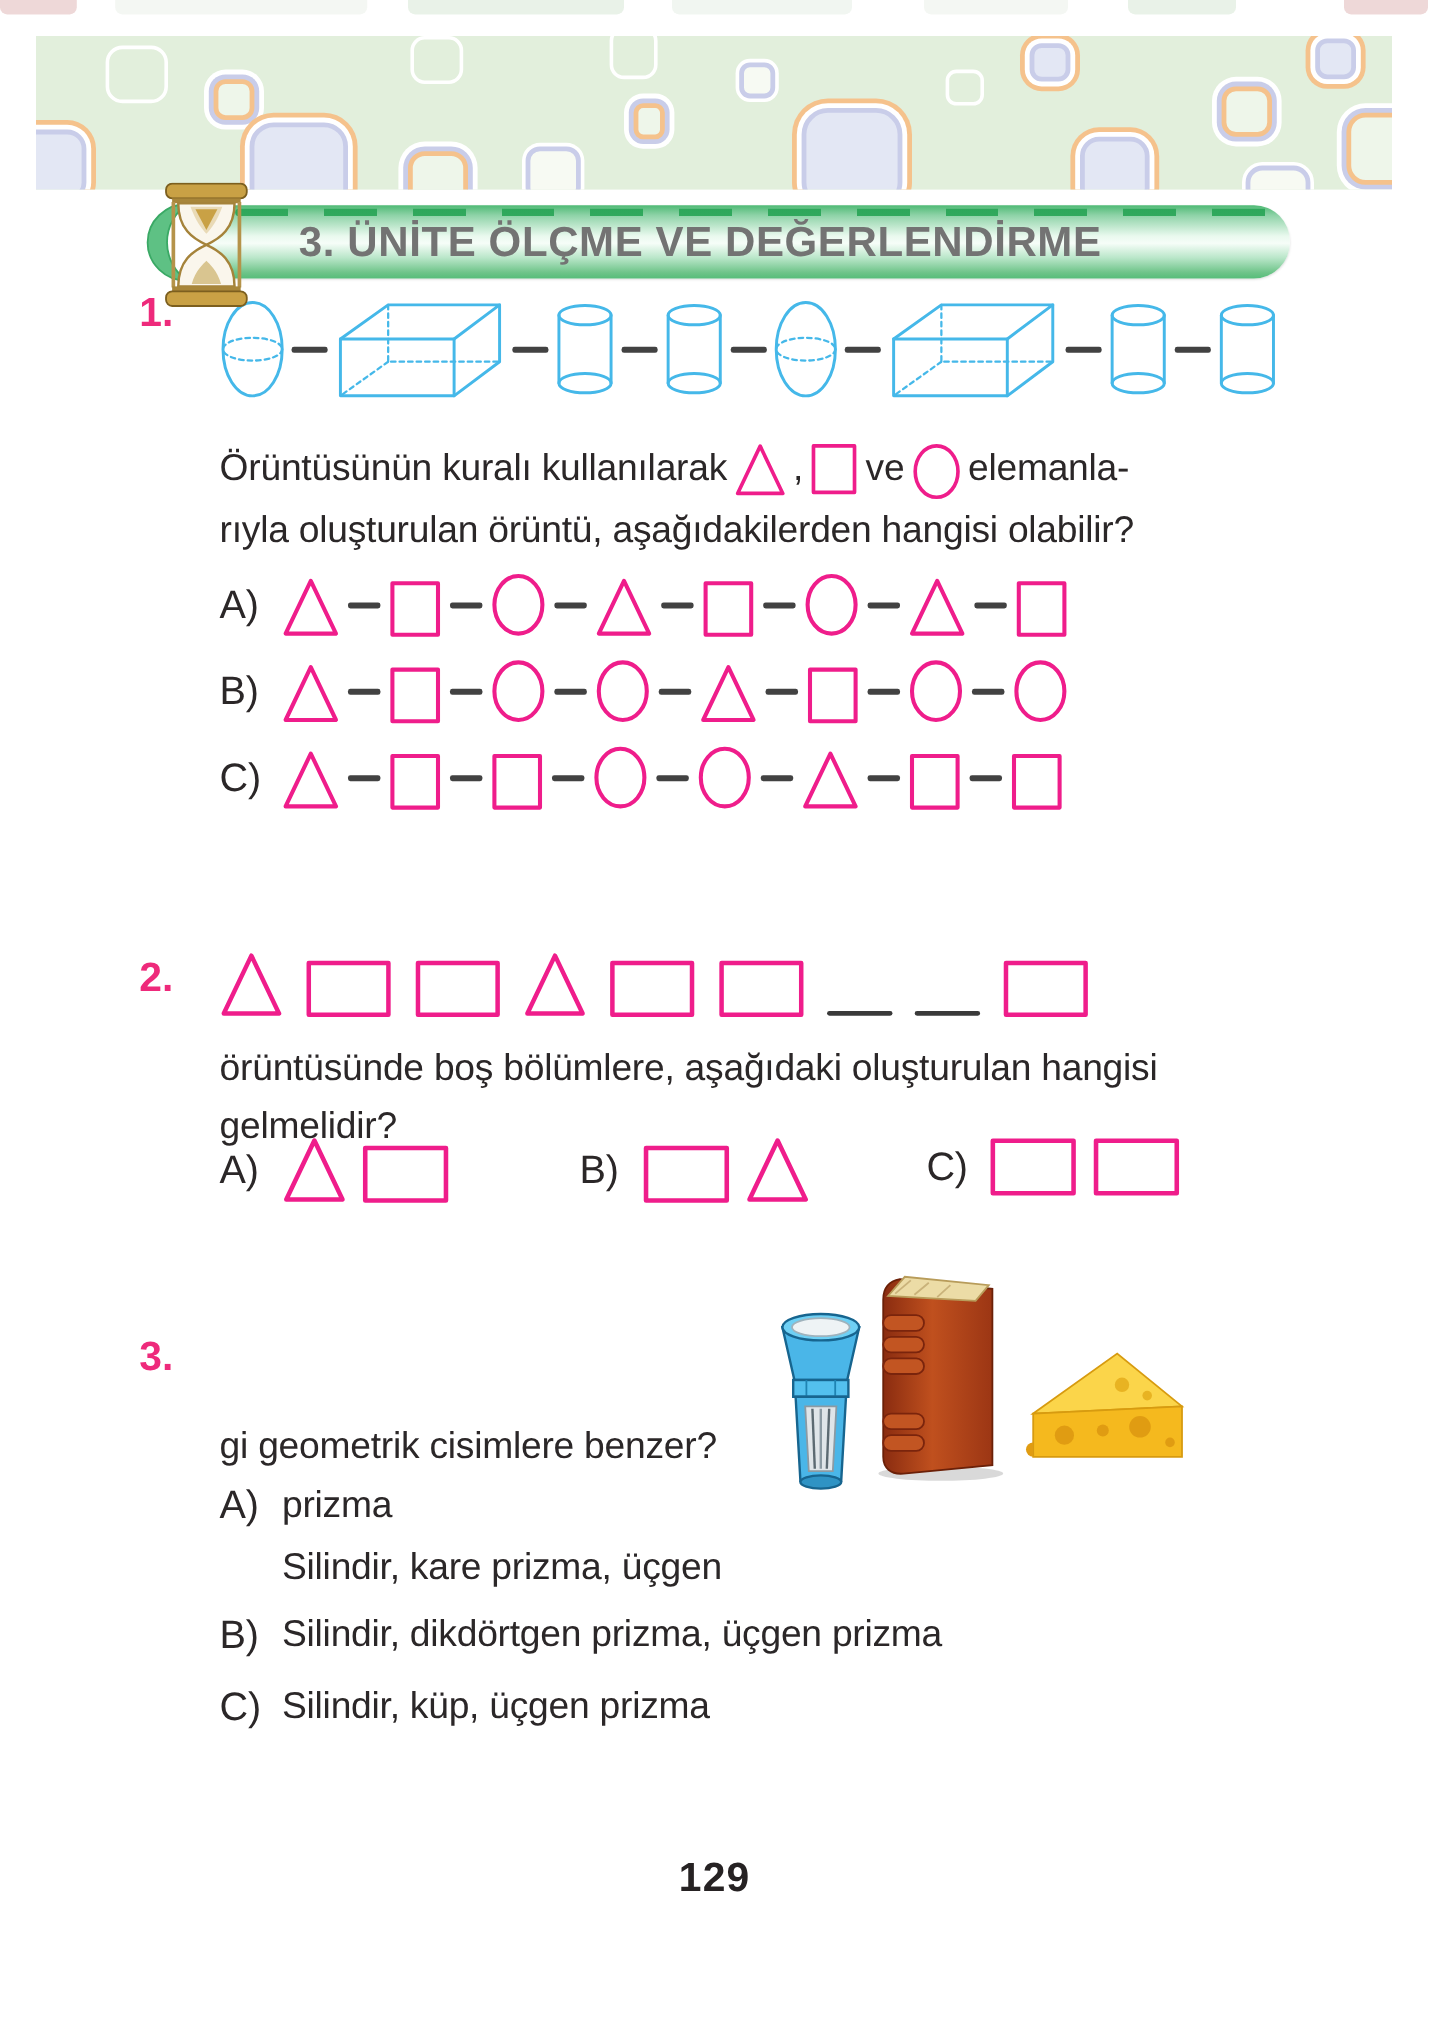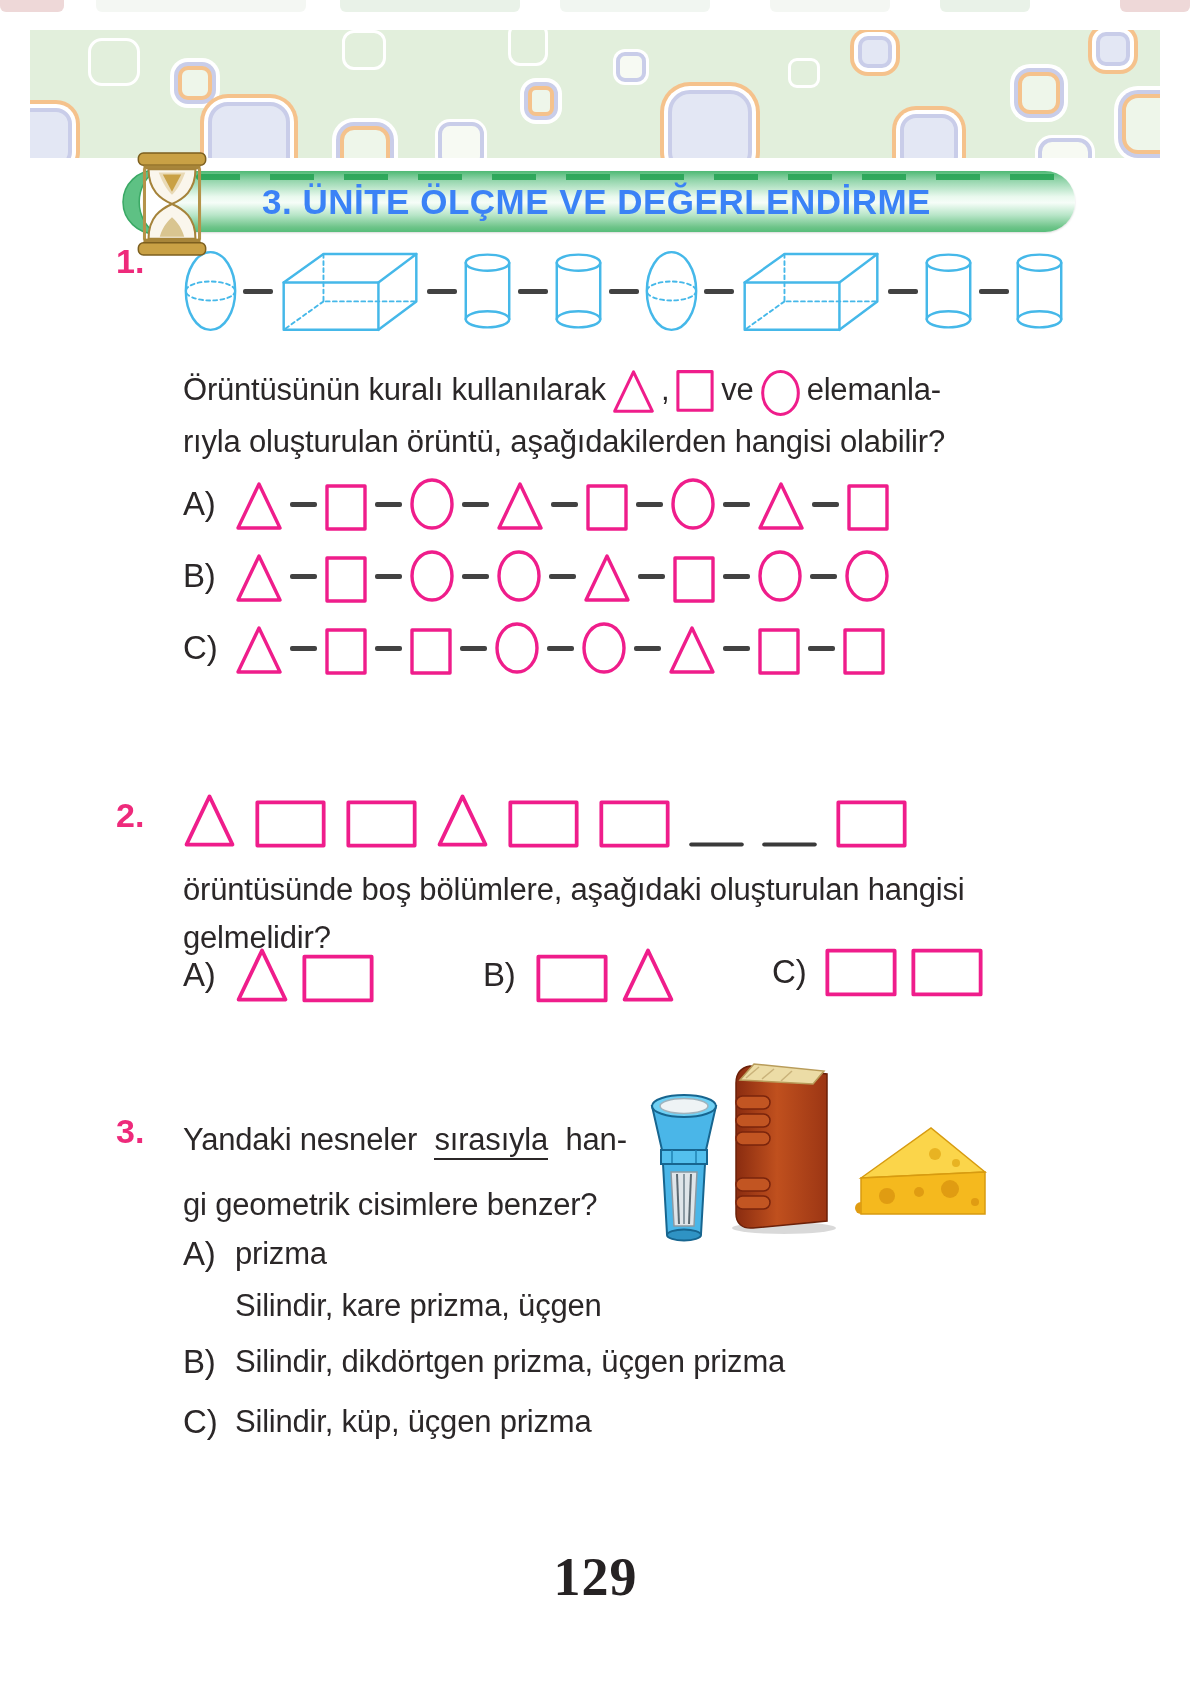--- a/index.html
+++ b/index.html
@@ -18,22 +18,22 @@
   .dC{border:3px solid #ffffff;background:transparent;}
   .dD{border:4px solid #c9cde9;box-shadow:0 0 0 3px #ffffff;background:#f7faf3;}
 
   
   .banner-bar{position:absolute;left:172px;top:171px;width:903px;height:61px;
     border-radius:12px 30px 30px 12px;
     background:linear-gradient(180deg,#4eb974 0%,#8fd3a8 14%,#e9f9ee 42%,#f6fdf8 52%,#b9e6c9 72%,#6ec489 92%,#57bd7a 100%);
     box-shadow:0 1px 2px rgba(0,0,0,.15);}
   .banner-dashes{position:absolute;left:196px;top:174px;width:872px;height:6px;border-radius:3px;
     background:repeating-linear-gradient(90deg,#27a455 0 44px,transparent 44px 74px);opacity:.9;}
-  .banner-title{position:absolute;left:168px;top:171px;width:903px;height:61px;display:flex;align-items:center;
-    justify-content:center;padding-right:46px;font-size:35px;font-weight:bold;color:#3b82f6;letter-spacing:.5px;}
+  .banner-title{position:absolute;left:155px;top:171px;width:903px;height:61px;display:flex;align-items:center;
+    justify-content:center;padding-right:46px;font-size:35px;font-weight:bold;color:#737373;letter-spacing:.5px;}
   .banner-cap{position:absolute;left:112px;top:166px;}
   .hourglass{position:absolute;left:130px;top:152px;z-index:5;}
 
   
   .qnum{position:absolute;left:116px;font-size:34px;font-weight:bold;color:#ee2a7b;}
   .body-text{color:#2b2728;font-size:31px;letter-spacing:-0.2px;line-height:47px;}
   .optlabel{color:#2b2728;font-size:33px;letter-spacing:-0.2px;}
 
   
   .shapes{display:flex;align-items:flex-end;}
@@ -59,21 +59,21 @@
   .q2-optgroup .shapes{gap:12px;}
 
   .q3-line{position:absolute;left:183px;white-space:nowrap;}
   .underlined{border-bottom:2.5px solid #2b2728;padding-bottom:1px;}
   .q3opt{position:absolute;left:183px;display:flex;align-items:flex-start;}
   .q3opt .optlabel{width:52px;flex:none;line-height:52px;}
   .q3opt .q3opt-text{line-height:52px;}
 
   .objects{position:absolute;}
   .pagenum{position:absolute;left:0;top:1546px;width:1191px;text-align:center;
-    font-size:54px;font-weight:bold;color:#262223;letter-spacing:1px;font-family:Liberation Serif, serif;}
+    font-size:34px;font-weight:bold;color:#262223;letter-spacing:1px;}
 </style>
 </head>
 <body>
 
 <div class="page">
 
   <div class="top-strip">
     <div class="seg" style="left:0;width:64px;background:#d9a8a8;"></div>
     <div class="seg" style="left:96px;width:210px;background:#e6eee4;"></div>
     <div class="seg" style="left:340px;width:180px;background:#cfe3cc;"></div>
@@ -378,25 +378,20 @@
           <rect class="s" x="3" y="4" width="60" height="39"></rect>
         </svg>
         <svg class="shape-svg" width="74" height="52" viewBox="0 0 66 46" fill="none">
           <rect class="s" x="3" y="4" width="60" height="39"></rect>
         </svg>
       </span>
   </div>
 
   <div class="qnum" style="top:1112px;">3.</div>
 
-  <div class="q3-line body-text" style="top:1116px;">
-    <span>Yandaki nesneler</span>
-    <span class="underlined" style="margin:0 9px;">sırasıyla</span>
-    <span>han-</span>
-  </div>
   <div class="q3-line body-text" style="top:1168px;margin-top:13px;">gi geometrik cisimlere benzer?</div>
 
   <div class="q3opt body-text" style="top:1228px;">
     <span class="optlabel">A)</span>
     <div class="q3opt-text">
       <div>prizma</div>
       <div>Silindir, kare prizma, üçgen</div>
     </div>
   </div>
   <div class="q3opt body-text" style="top:1336px;">

